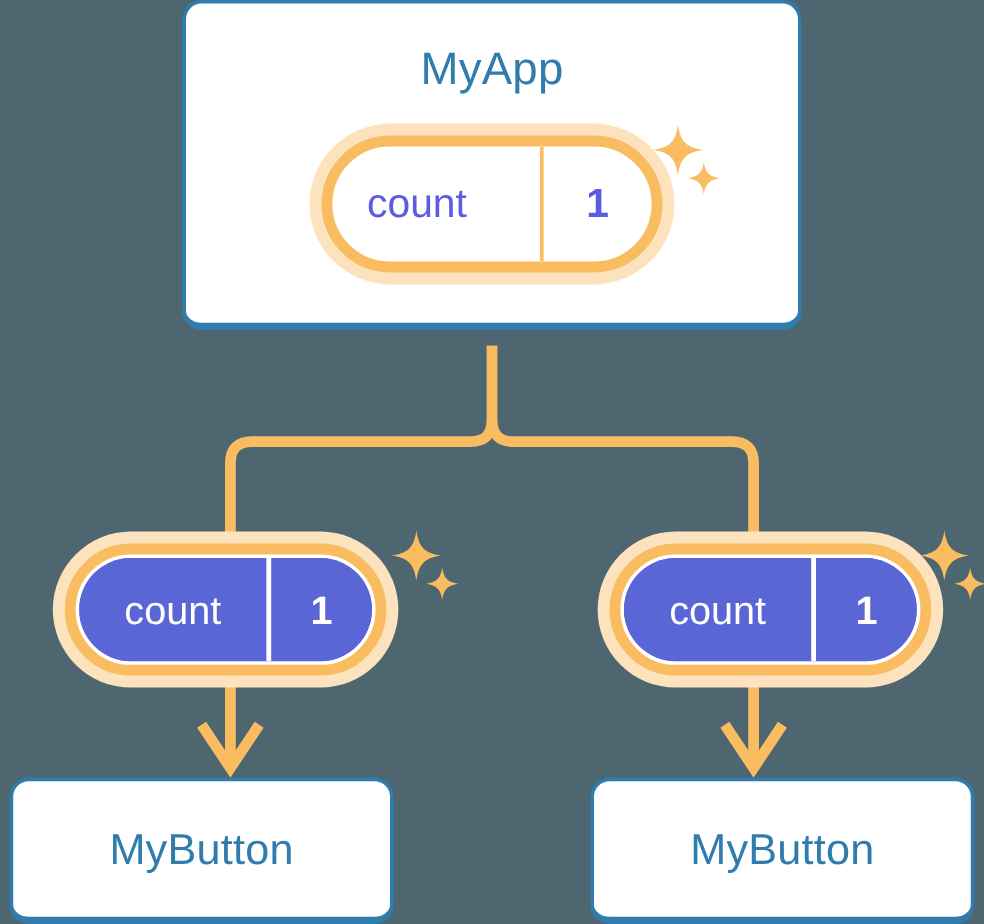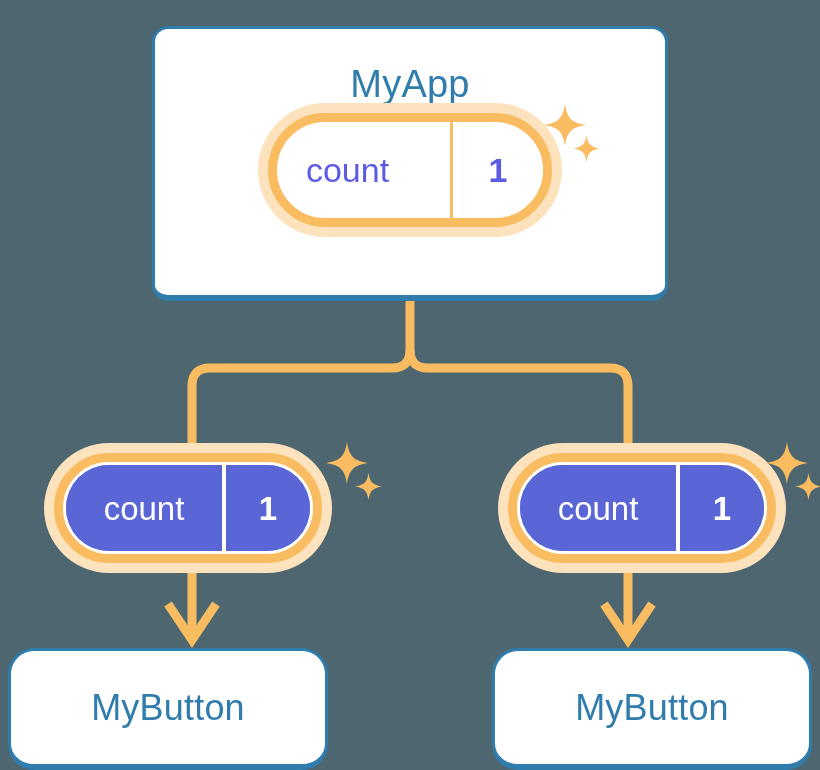--- a/index.html
+++ b/index.html
@@ -28,37 +28,37 @@
     pointer-events: none;
   }
 
   
   .card {
     position: absolute;
     box-sizing: border-box;
     background: #ffffff;
     border: 3px solid #2f7cad;
     border-bottom-width: 6px;
-    border-radius: 26px;
+    border-radius: 16px;
     display: flex;
     align-items: center;
     justify-content: center;
     flex-direction: column;
   }
   .card-title {
     color: #2f7cad;
     font-size: 36px;
     font-weight: 400;
     letter-spacing: 0.2px;
     line-height: 1;
   }
 
   #card-myapp {
     left: 152px;
-    top: 26px;
+    top: 0;
     width: 516px;
     height: 275px;
     border-radius: 16px;
     justify-content: flex-start;
     padding-top: 36px;
   }
   #card-myapp .card-title { font-size: 38px; }
 
   .card-mybutton {
     width: 320px;

